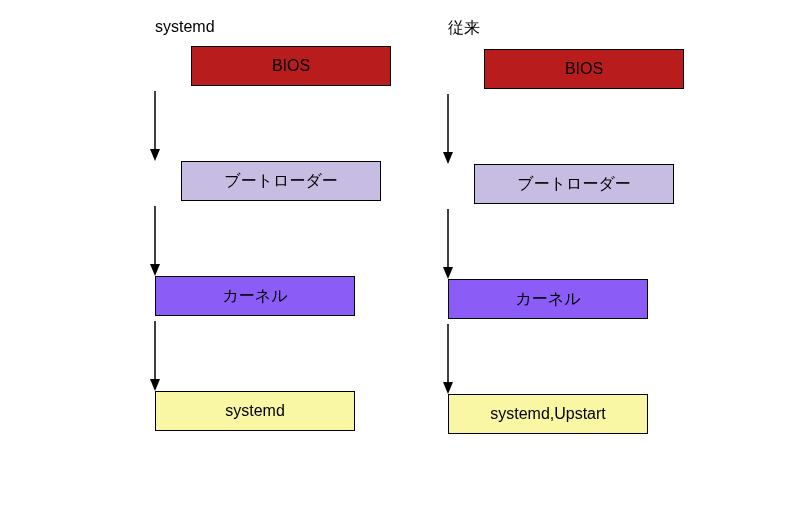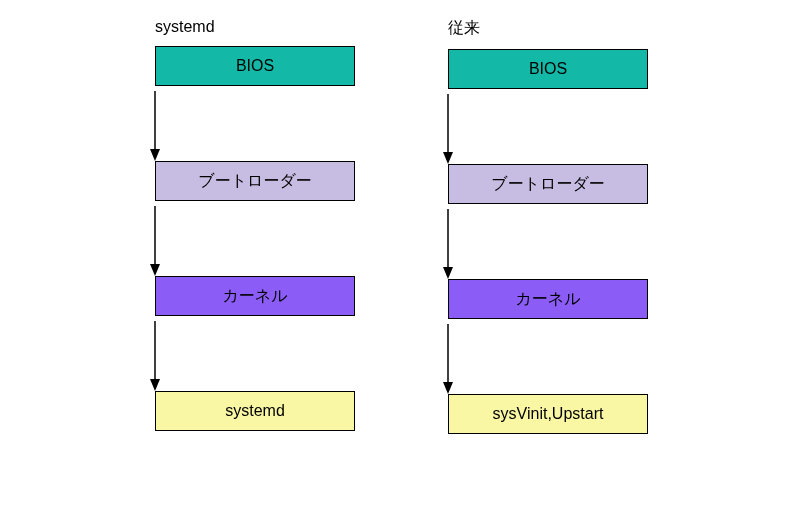--- a/index.html
+++ b/index.html
@@ -26,22 +26,22 @@
     }
     .box {
       width: 200px;
       height: 40px;
       border: 1px solid #000;
       display: flex;
       align-items: center;
       justify-content: center;
       font-size: 16px;
     }
-    .box-green { background: #14b8a6; }
-    .box-purple { background: #c7bde2; }
+    .box-green { background: #b91c1c; margin-left: 36px; }
+    .box-purple { background: #c7bde2; margin-left: 26px; }
     .box-peach { background: #8b5cf6; }
     .box-yellow { background: #f9f6a4; }
     .arrow {
       width: 2px;
       height: 55px;
       position: relative;
       margin: 5px 0 15px 0;
     }
     .arrow svg { position: absolute; left: -10px; top: 0; }
   </style>
@@ -90,14 +90,14 @@
         <polygon points="10,70 5,58 15,58" fill="#000"></polygon>
       </svg>
   </div>
   <div class="box box-peach">カーネル</div>
   <div class="arrow">
     <svg width="20" height="75">
         <line x1="10" y1="0" x2="10" y2="60" stroke="#000" stroke-width="1.5"></line>
         <polygon points="10,70 5,58 15,58" fill="#000"></polygon>
       </svg>
   </div>
-  <div class="box box-yellow">sysVinit,Upstart</div>
+  <div class="box box-yellow">systemd,Upstart</div>
 </div>
 
 </body></html>

